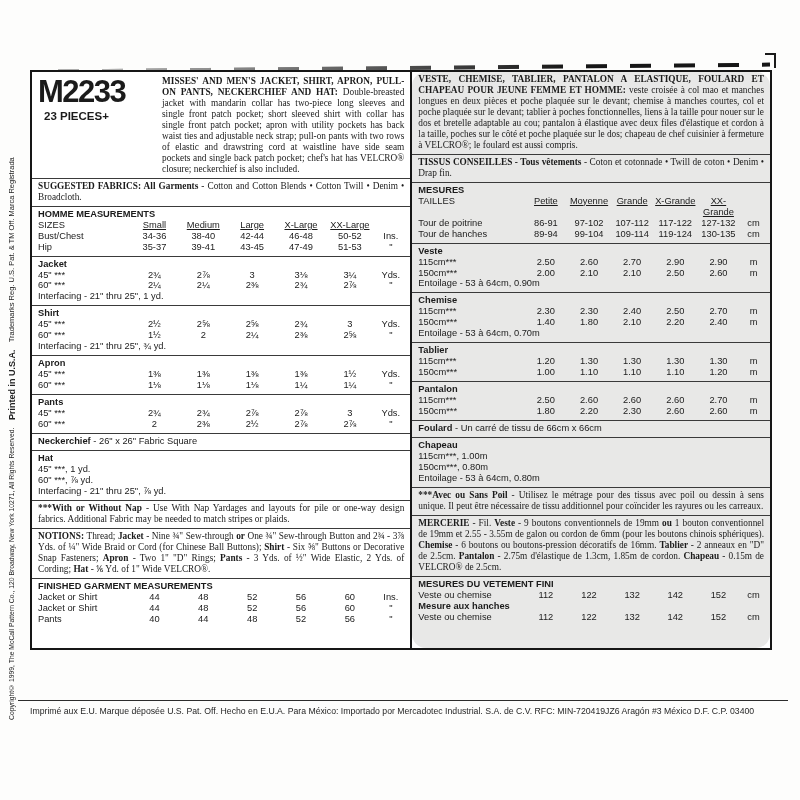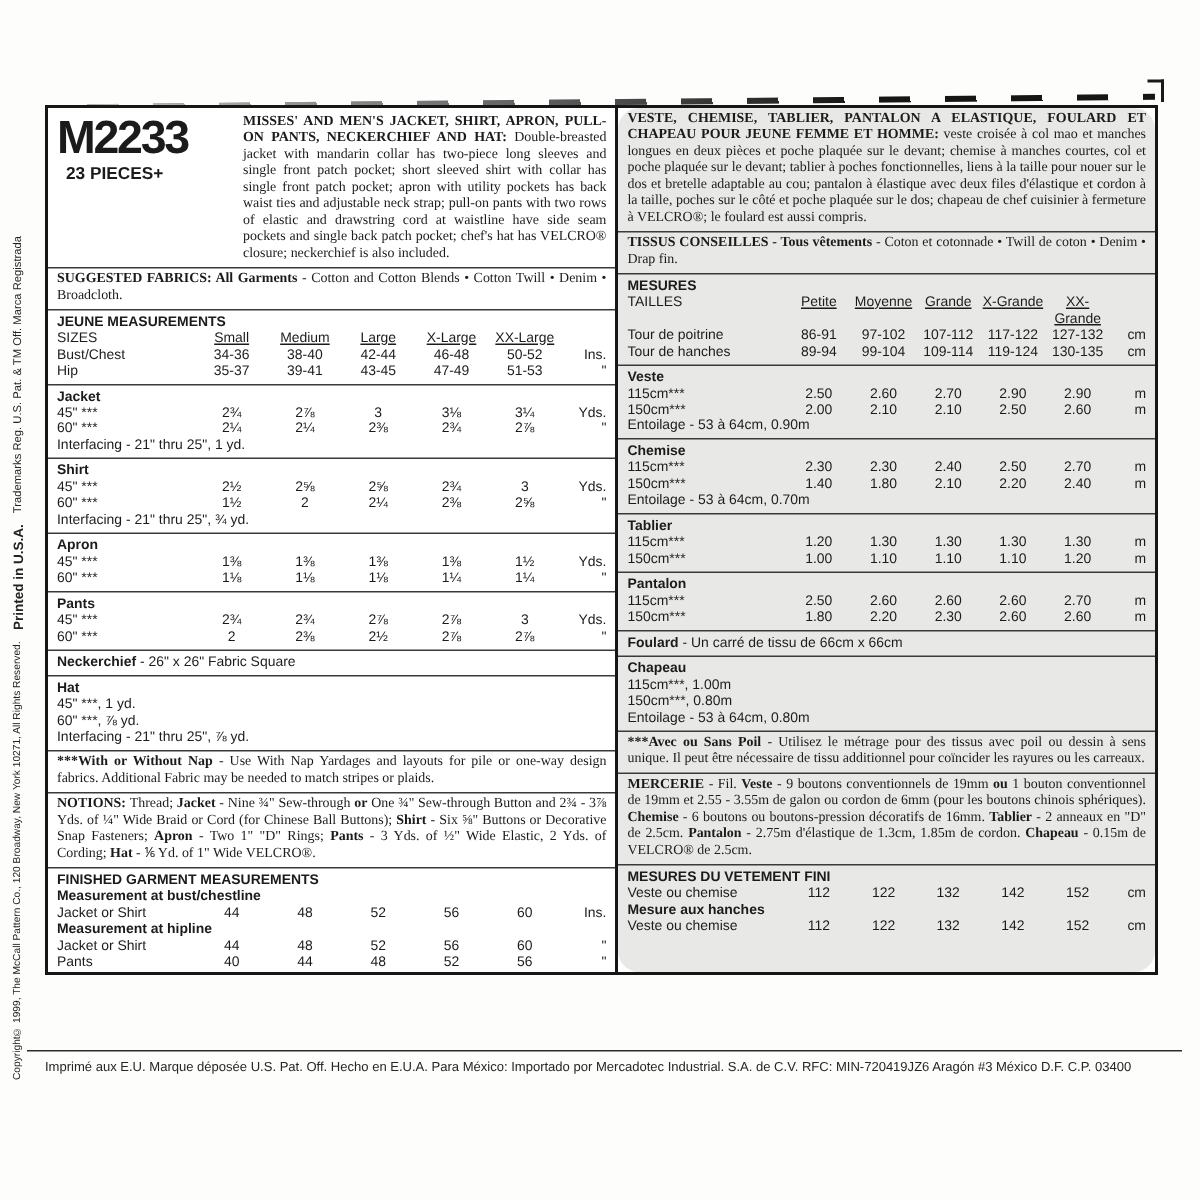--- a/index.html
+++ b/index.html
@@ -35,21 +35,21 @@
   .para{text-align:justify;font-family:Liberation Serif, serif;}
   
   .hdr{display:grid;grid-template-columns:118px 1fr;column-gap:6px;align-items:start;padding-top:4px;}
   .pnum{font-size:31px;font-weight:bold;letter-spacing:-1.5px;line-height:1;}
   .pieces{font-size:11.5px;font-weight:bold;margin:3px 0 0 6px;}
   
   .mrow{display:grid;align-items:baseline;}
   .en .mrow{grid-template-columns:92px repeat(5,1fr) 30px;}
   .fr .mrow{grid-template-columns:106px repeat(5,1fr) 24px;}
   .mrow .val{text-align:center;}
-  .mrow .unit{text-align:right;padding-left:3px;}
+  .mrow .unit{text-align:center;padding-left:3px;}
   .mrow.head .val{text-decoration:underline;}
   
   .footrule{position:absolute;left:18px;top:700px;width:770px;border-top:1.6px solid #2c2c2c;}
   .footer{position:absolute;left:30px;top:706px;width:744px;font-size:8.7px;color:#262626;}
 </style>
 </head>
 <body>
 
 <div class="sheet">
 
@@ -70,21 +70,21 @@
         <div>
           <div class="pnum">M2233</div>
           <div class="pieces">23 PIECES+</div>
         </div>
         <div class="para"><span class="b">MISSES' AND MEN'S JACKET, SHIRT, APRON, PULL-ON PANTS, NECKERCHIEF AND HAT: </span><span>Double-breasted jacket with mandarin collar has two-piece long sleeves and single front patch pocket; short sleeved shirt with collar has single front patch pocket; apron with utility pockets has back waist ties and adjustable neck strap; pull-on pants with two rows of elastic and drawstring cord at waistline have side seam pockets and single back patch pocket; chef's hat has VELCRO® closure; neckerchief is also included.</span></div>
       </div>
 
       <div class="section para"><span class="b">SUGGESTED FABRICS: All Garments</span><span> - Cotton and Cotton Blends • Cotton Twill • Denim • Broadcloth.</span></div>
 
       <div class="section">
-        <div class="title">JEUNE MEASUREMENTS</div>
+        <div class="title">HOMME MEASUREMENTS</div>
         <div class="mrow head">
             <span class="lbl">SIZES</span>
             <span class="val">Small</span>
             <span class="val">Medium</span>
             <span class="val">Large</span>
             <span class="val">X-Large</span>
             <span class="val">XX-Large</span>
             <span class="unit"></span>
           </div>
         <div class="mrow">
@@ -205,31 +205,29 @@
         <div>60" ***, ⅞ yd.</div>
         <div>Interfacing - 21" thru 25", ⅞ yd.</div>
       </div>
 
       <div class="section para"><span class="b">***With or Without Nap</span><span> - Use With Nap Yardages and layouts for pile or one-way design fabrics. Additional Fabric may be needed to match stripes or plaids.</span></div>
 
       <div class="section para"><span class="b">NOTIONS: </span><span>Thread; </span><span class="b">Jacket</span><span> - Nine ¾" Sew-through </span><span class="b">or</span><span> One ¾" Sew-through Button and 2¾ - 3⅞ Yds. of ¼" Wide Braid or Cord (for Chinese Ball Buttons); </span><span class="b">Shirt</span><span> - Six ⅝" Buttons or Decorative Snap Fasteners; </span><span class="b">Apron</span><span> - Two 1" "D" Rings; </span><span class="b">Pants</span><span> - 3 Yds. of ½" Wide Elastic, 2 Yds. of Cording; </span><span class="b">Hat</span><span> - ⅙ Yd. of 1" Wide VELCRO®.</span></div>
 
       <div class="section">
         <div class="title">FINISHED GARMENT MEASUREMENTS</div>
-        <div class="ghead">Measurement at bust/chestline</div>
         <div class="mrow">
             <span class="lbl">Jacket or Shirt</span>
             <span class="val">44</span>
             <span class="val">48</span>
             <span class="val">52</span>
             <span class="val">56</span>
             <span class="val">60</span>
             <span class="unit">Ins.</span>
           </div>
-        <div class="ghead">Measurement at hipline</div>
         <div class="mrow">
             <span class="lbl">Jacket or Shirt</span>
             <span class="val">44</span>
             <span class="val">48</span>
             <span class="val">52</span>
             <span class="val">56</span>
             <span class="val">60</span>
             <span class="unit">"</span>
           </div>
         <div class="mrow">

